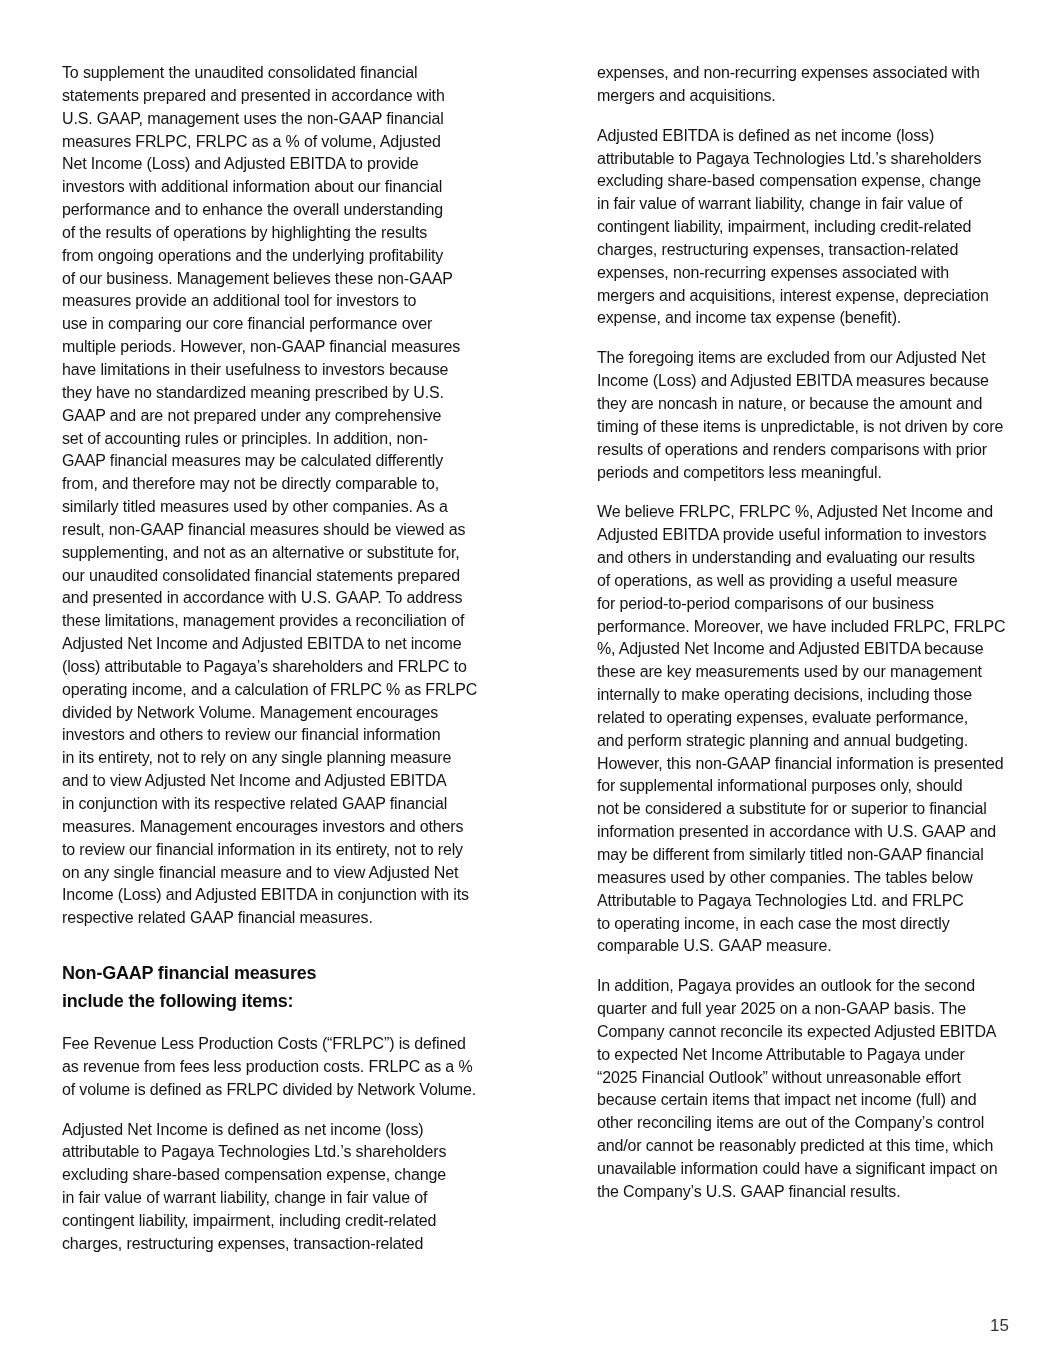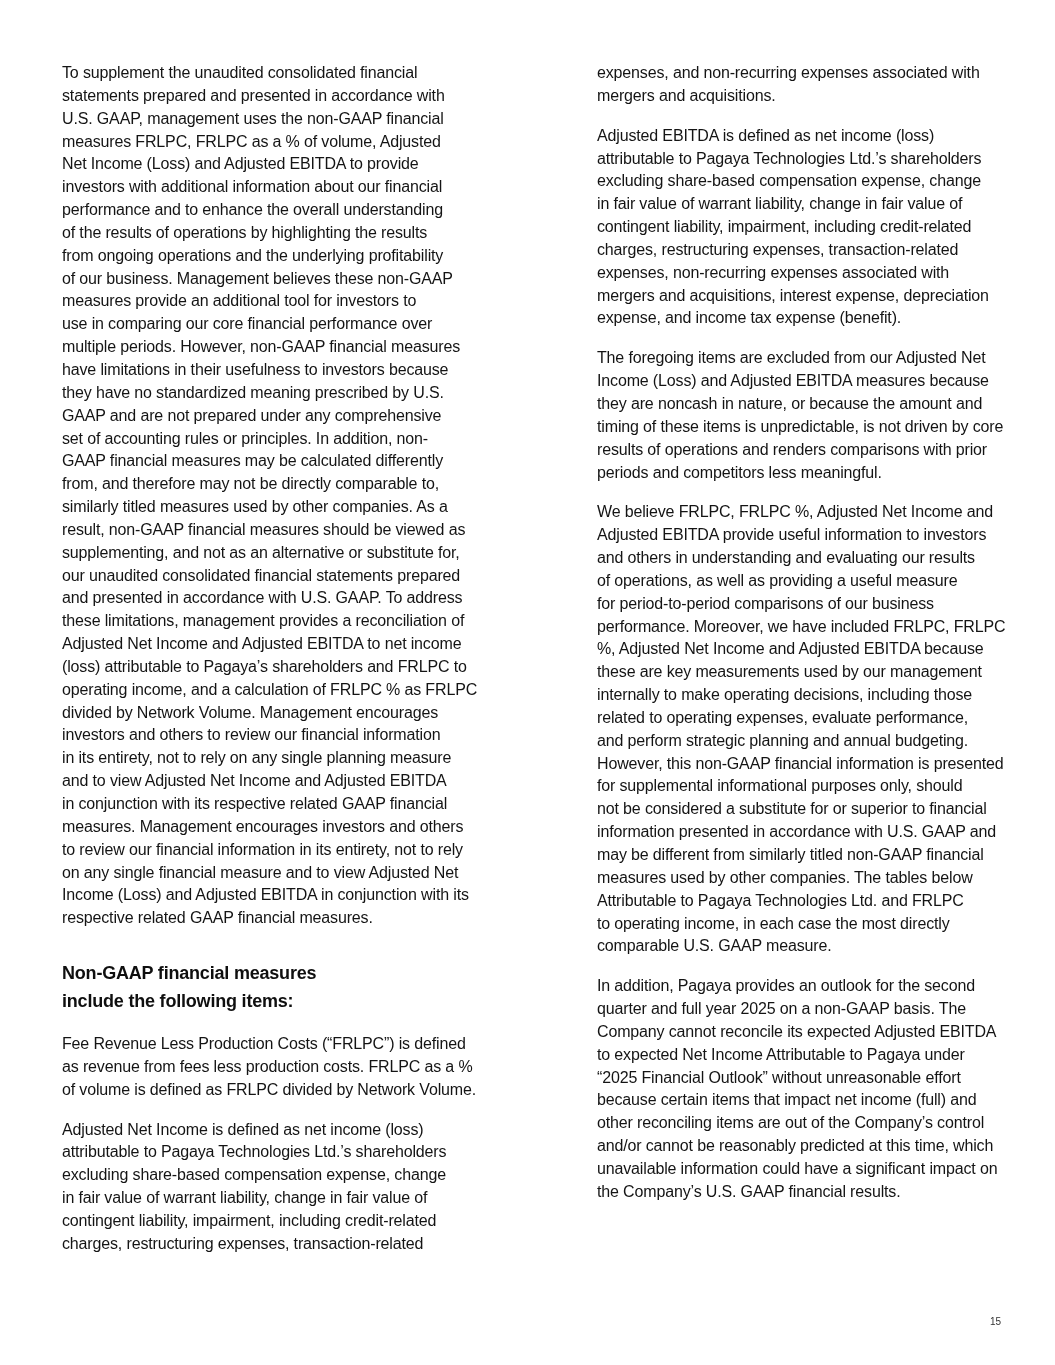--- a/index.html
+++ b/index.html
@@ -43,21 +43,21 @@
       font-size: 18px;
       line-height: 28px;
       font-weight: bold;
       letter-spacing: -0.2px;
       color: #0f0f0f;
     }
     .page-number {
       position: absolute;
       left: 990px;
       top: 1316px;
-      font-size: 10px;
+      font-size: 17px;
       color: #333333;
     }
   </style>
 </head>
 <body>
 
 <div class="page">
 
   <div class="column col-left">
     <p class="para">

